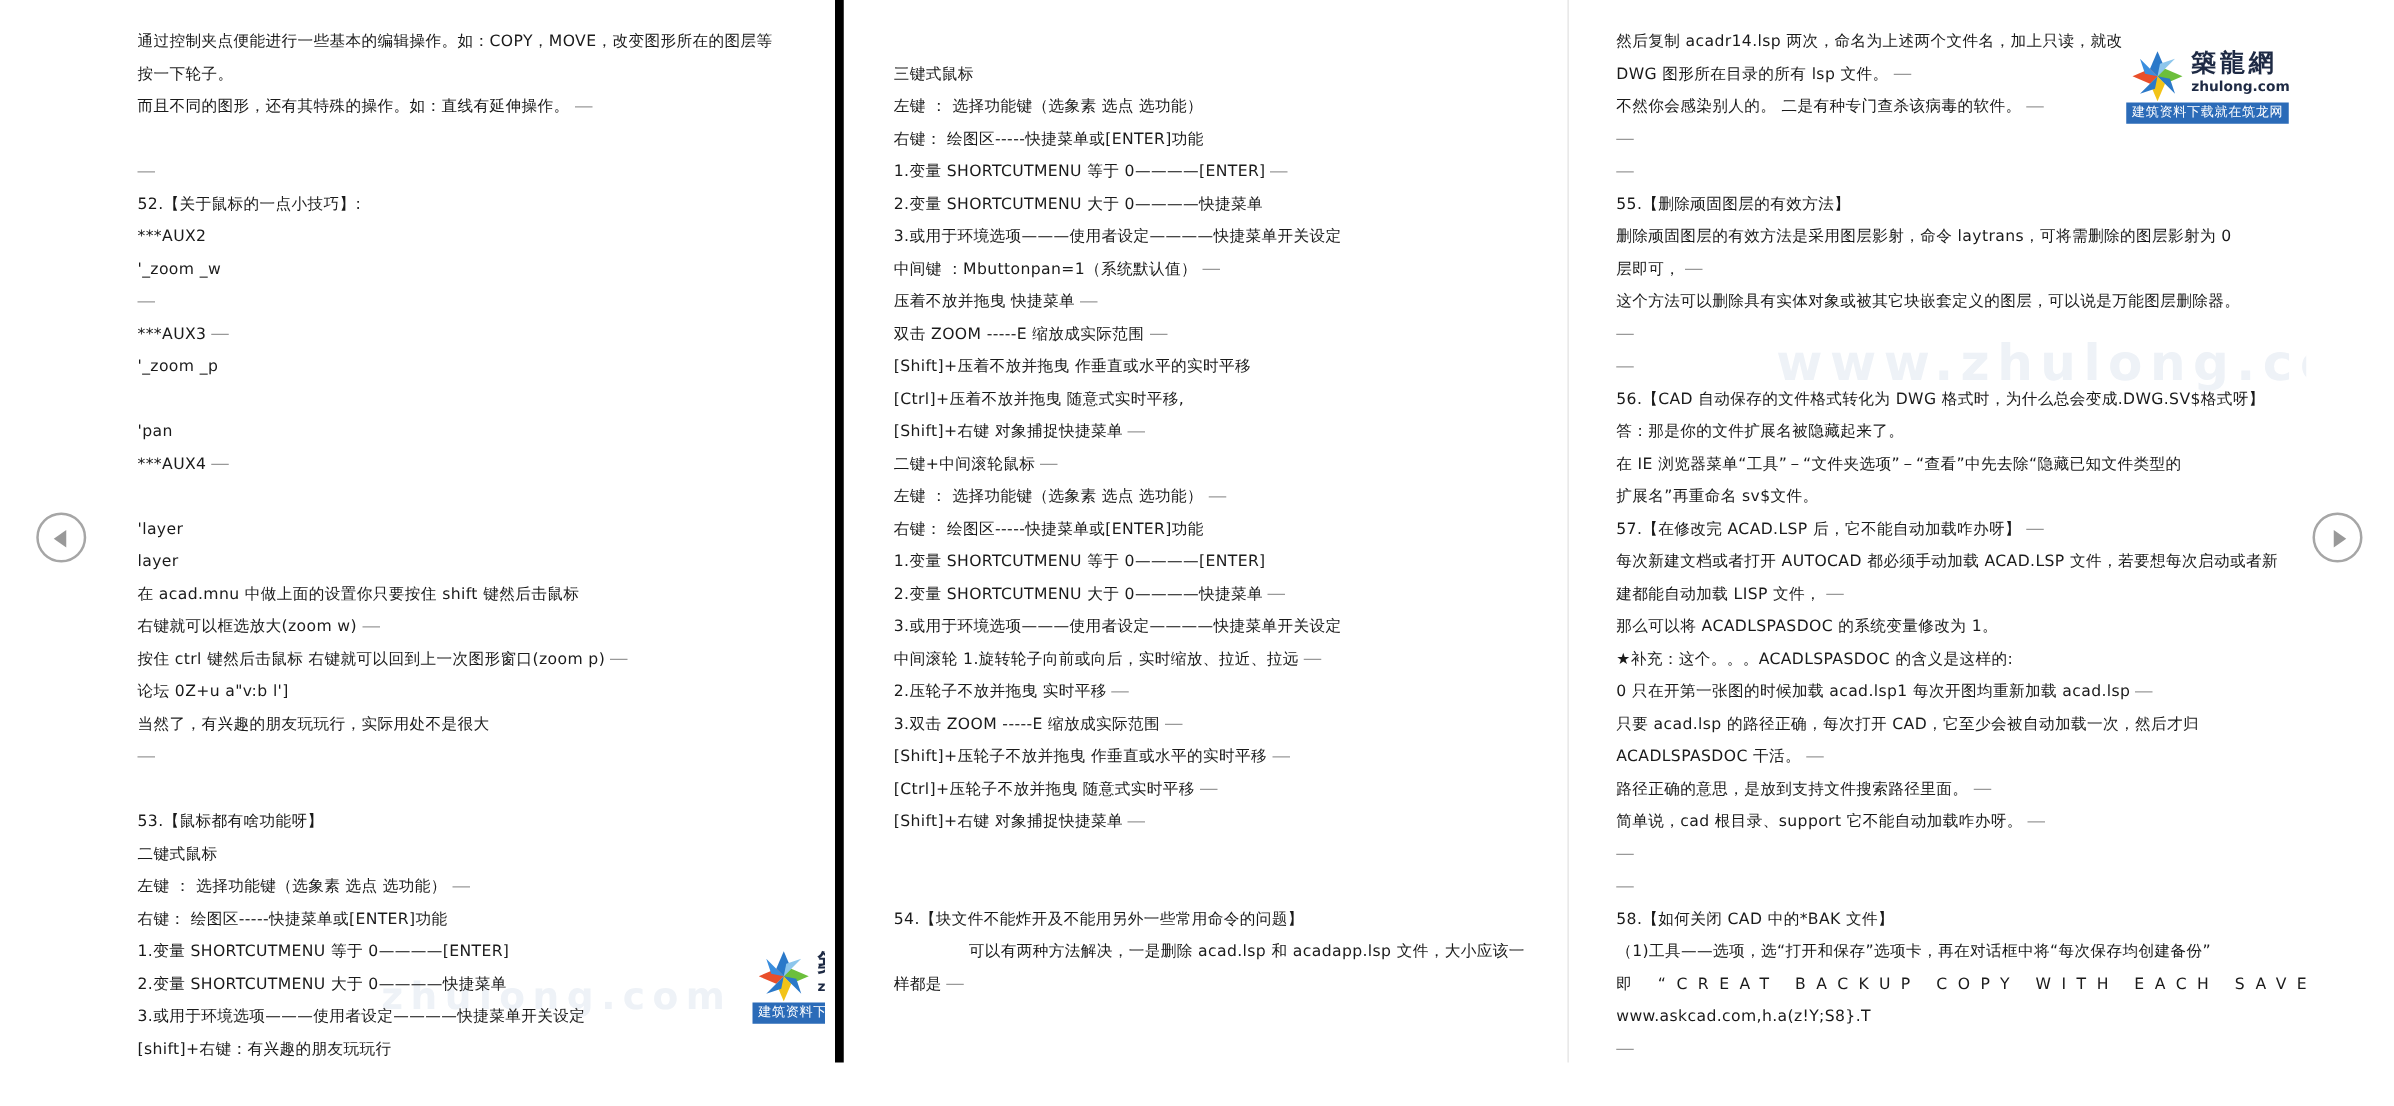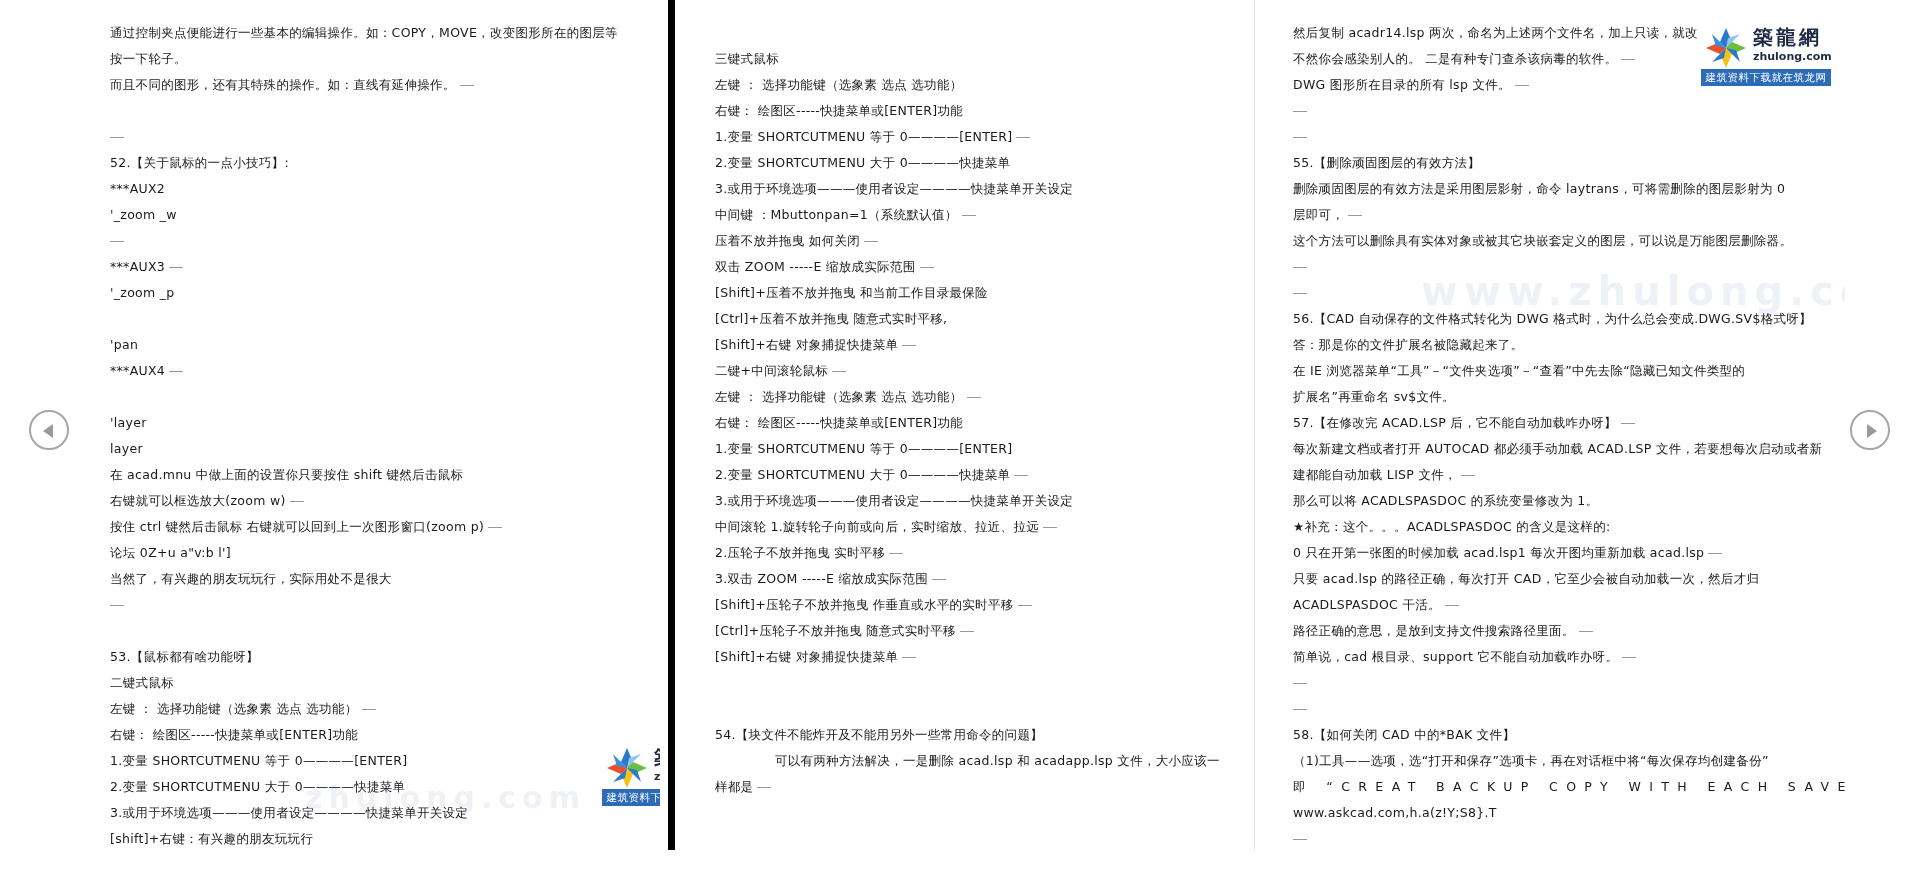--- a/index.html
+++ b/index.html
@@ -18,21 +18,21 @@
   .line.justify { letter-spacing: 8.4px; }
   .mark { display: inline-block; width: 14px; height: 1px; background: #999; vertical-align: middle; margin-left: 4px; }
   .mark.solo { margin-left: 0; }
   .nav-arrow { position: absolute; top: 410px; width: 40px; height: 40px; border: 2px solid #a6a6a6;
                border-radius: 50%; box-sizing: border-box; background: #fff; cursor: pointer; }
   .nav-arrow.prev { left: 29px; }
   .nav-arrow.next { left: 1850px; }
   .nav-arrow .tri { position: absolute; top: 12px; width: 0; height: 0; border-top: 7px solid transparent; border-bottom: 7px solid transparent; }
   .nav-arrow.prev .tri { left: 12px; border-right: 10px solid #999; }
   .nav-arrow.next .tri { left: 15px; border-left: 10px solid #999; }
-  .logo { position: absolute; width: 130px; height: 66px; background: #fff; }
+  .logo { position: absolute; width: 130px; height: 66px; background: #fff; margin-top: 13px; }
   .logo .flower { position: absolute; left: 3px; top: 4px; width: 44px; height: 44px; }
   .logo .name { position: absolute; left: 52px; top: 2px; font-size: 20px; font-weight: bold; color: #1e2a44;
                 font-family: "DejaVu Serif", serif; letter-spacing: 3px; }
   .logo .domain { position: absolute; left: 52px; top: 28px; font-size: 11px; font-weight: bold; color: #1e2a44; }
   .logo .banner { position: absolute; left: 0; top: 47px; width: 130px; height: 17px; background: #2b6bb8;
                   color: #fff; font-size: 10.5px; line-height: 17px; text-align: center; letter-spacing: 0.5px; }
   .logo.l1 { left: 517px; top: 742px; }
   .logo.l2 { left: 1700px; top: 22px; }
   .watermark { position: absolute; color: #eef2f7; font-size: 40px; font-weight: bold; letter-spacing: 6px; pointer-events: none; }
   .watermark.w1 { left: 1420px; top: 268px; }
@@ -98,23 +98,23 @@
 
   <div class="page p2">
     <div class="lines">
         <div class="line"><span>三键式鼠标</span></div>
         <div class="line"><span>左键 ： 选择功能键（选象素 选点 选功能）</span></div>
         <div class="line"><span>右键： 绘图区-----快捷菜单或[ENTER]功能</span></div>
         <div class="line"><span>1.变量 SHORTCUTMENU 等于 0————[ENTER]</span><span class="mark"></span></div>
         <div class="line"><span>2.变量 SHORTCUTMENU 大于 0————快捷菜单</span></div>
         <div class="line"><span>3.或用于环境选项———使用者设定————快捷菜单开关设定</span></div>
         <div class="line"><span>中间键 ：Mbuttonpan=1（系统默认值）</span><span class="mark"></span></div>
-        <div class="line"><span>压着不放并拖曳 如何关闭</span><span class="mark"></span></div>
+        <div class="line"><span>压着不放并拖曳 快捷菜单</span><span class="mark"></span></div>
         <div class="line"><span>双击 ZOOM -----E 缩放成实际范围</span><span class="mark"></span></div>
-        <div class="line"><span>[Shift]+压着不放并拖曳 和当前工作目录最保险</span></div>
+        <div class="line"><span>[Shift]+压着不放并拖曳 作垂直或水平的实时平移</span></div>
         <div class="line"><span>[Ctrl]+压着不放并拖曳 随意式实时平移,</span></div>
         <div class="line"><span>[Shift]+右键 对象捕捉快捷菜单</span><span class="mark"></span></div>
         <div class="line"><span>二键+中间滚轮鼠标</span><span class="mark"></span></div>
         <div class="line"><span>左键 ： 选择功能键（选象素 选点 选功能）</span><span class="mark"></span></div>
         <div class="line"><span>右键： 绘图区-----快捷菜单或[ENTER]功能</span></div>
         <div class="line"><span>1.变量 SHORTCUTMENU 等于 0————[ENTER]</span></div>
         <div class="line"><span>2.变量 SHORTCUTMENU 大于 0————快捷菜单</span><span class="mark"></span></div>
         <div class="line"><span>3.或用于环境选项———使用者设定————快捷菜单开关设定</span></div>
         <div class="line"><span>中间滚轮 1.旋转轮子向前或向后，实时缩放、拉近、拉远</span><span class="mark"></span></div>
         <div class="line"><span>2.压轮子不放并拖曳 实时平移</span><span class="mark"></span></div>
@@ -127,22 +127,22 @@
         <div class="line"><span>54.【块文件不能炸开及不能用另外一些常用命令的问题】</span></div>
         <div class="line indent"><span>可以有两种方法解决，一是删除 acad.lsp 和 acadapp.lsp 文件，大小应该一</span></div>
         <div class="line"><span>样都是</span><span class="mark"></span></div>
       </div>
   </div>
 
   <div class="page p3">
     <div class="watermark w1" style="left:166px;">www.zhulong.com</div>
     <div class="lines">
         <div class="line"><span>然后复制 acadr14.lsp 两次，命名为上述两个文件名，加上只读，就改</span></div>
+        <div class="line"><span>DWG 图形所在目录的所有 lsp 文件。</span><span class="mark"></span></div>
         <div class="line"><span>不然你会感染别人的。 二是有种专门查杀该病毒的软件。</span><span class="mark"></span></div>
-        <div class="line"><span>DWG 图形所在目录的所有 lsp 文件。</span><span class="mark"></span></div>
         <div class="line"><span></span><span class="mark solo"></span></div>
         <div class="line"><span></span><span class="mark solo"></span></div>
         <div class="line"><span>55.【删除顽固图层的有效方法】</span></div>
         <div class="line"><span>删除顽固图层的有效方法是采用图层影射，命令 laytrans，可将需删除的图层影射为 0</span></div>
         <div class="line"><span>层即可，</span><span class="mark"></span></div>
         <div class="line"><span>这个方法可以删除具有实体对象或被其它块嵌套定义的图层，可以说是万能图层删除器。</span></div>
         <div class="line"><span></span><span class="mark solo"></span></div>
         <div class="line"><span></span><span class="mark solo"></span></div>
         <div class="line"><span>56.【CAD 自动保存的文件格式转化为 DWG 格式时，为什么总会变成.DWG.SV$格式呀】</span></div>
         <div class="line"><span>答：那是你的文件扩展名被隐藏起来了。</span></div>

